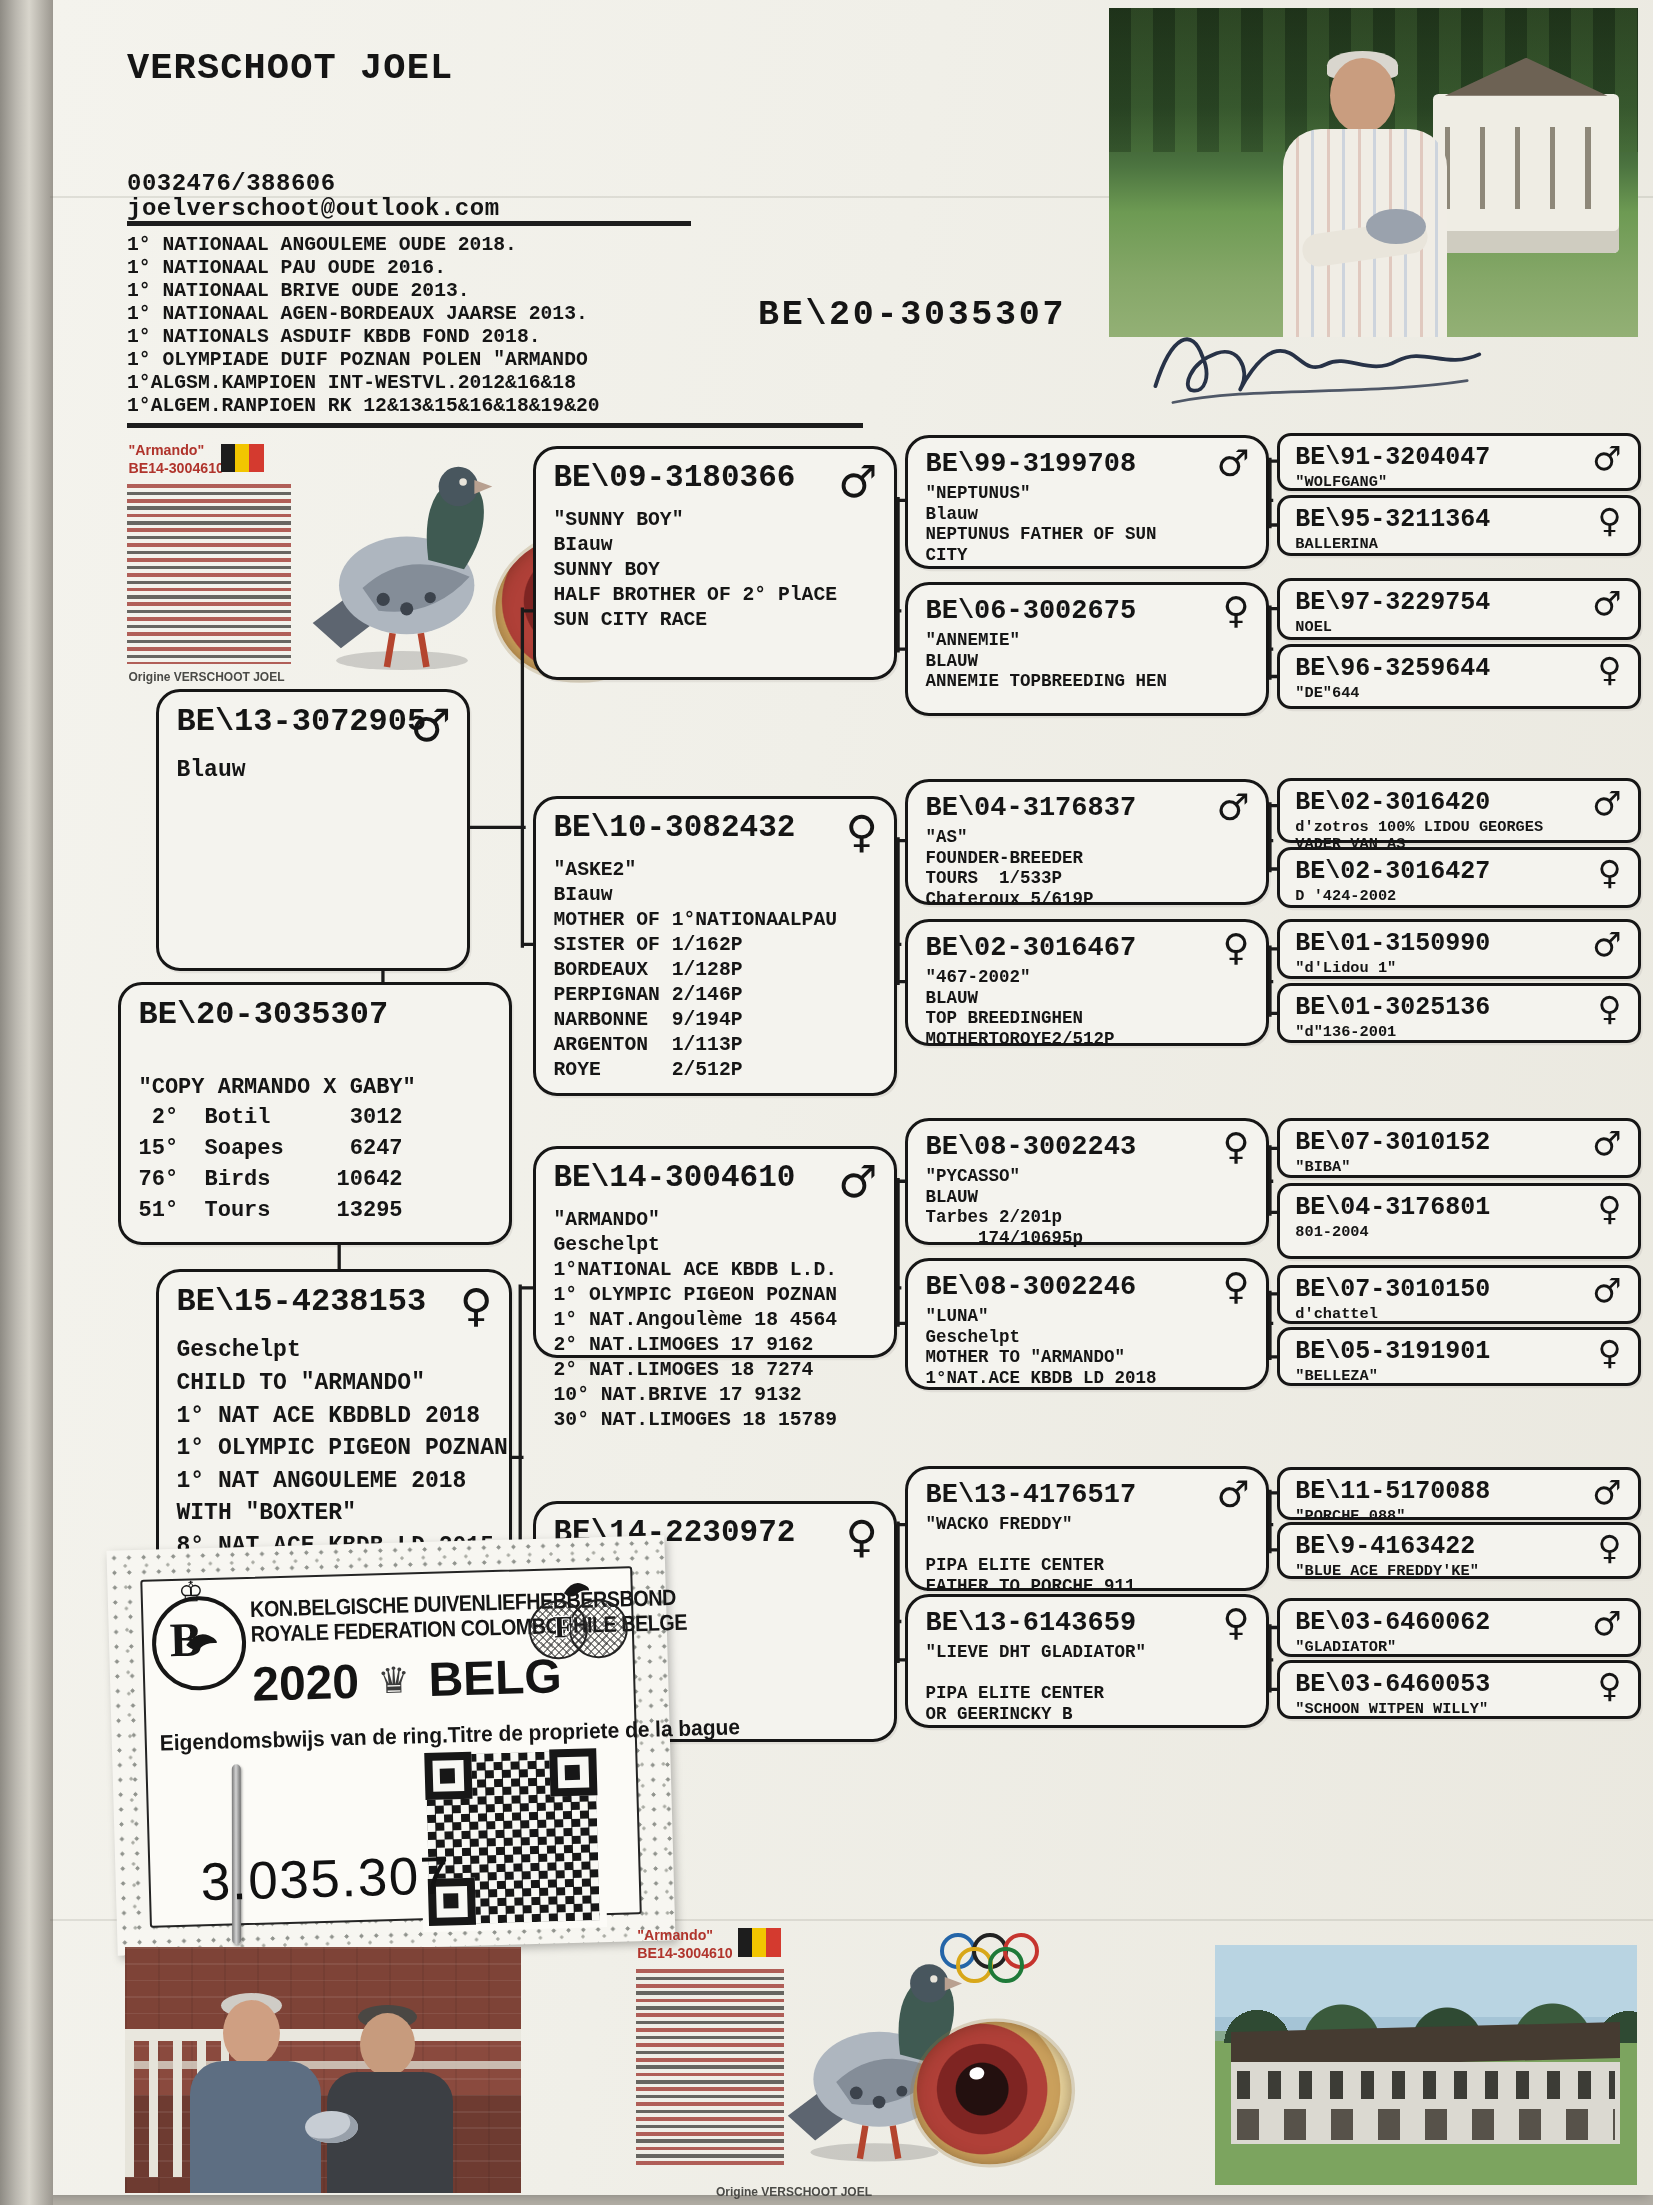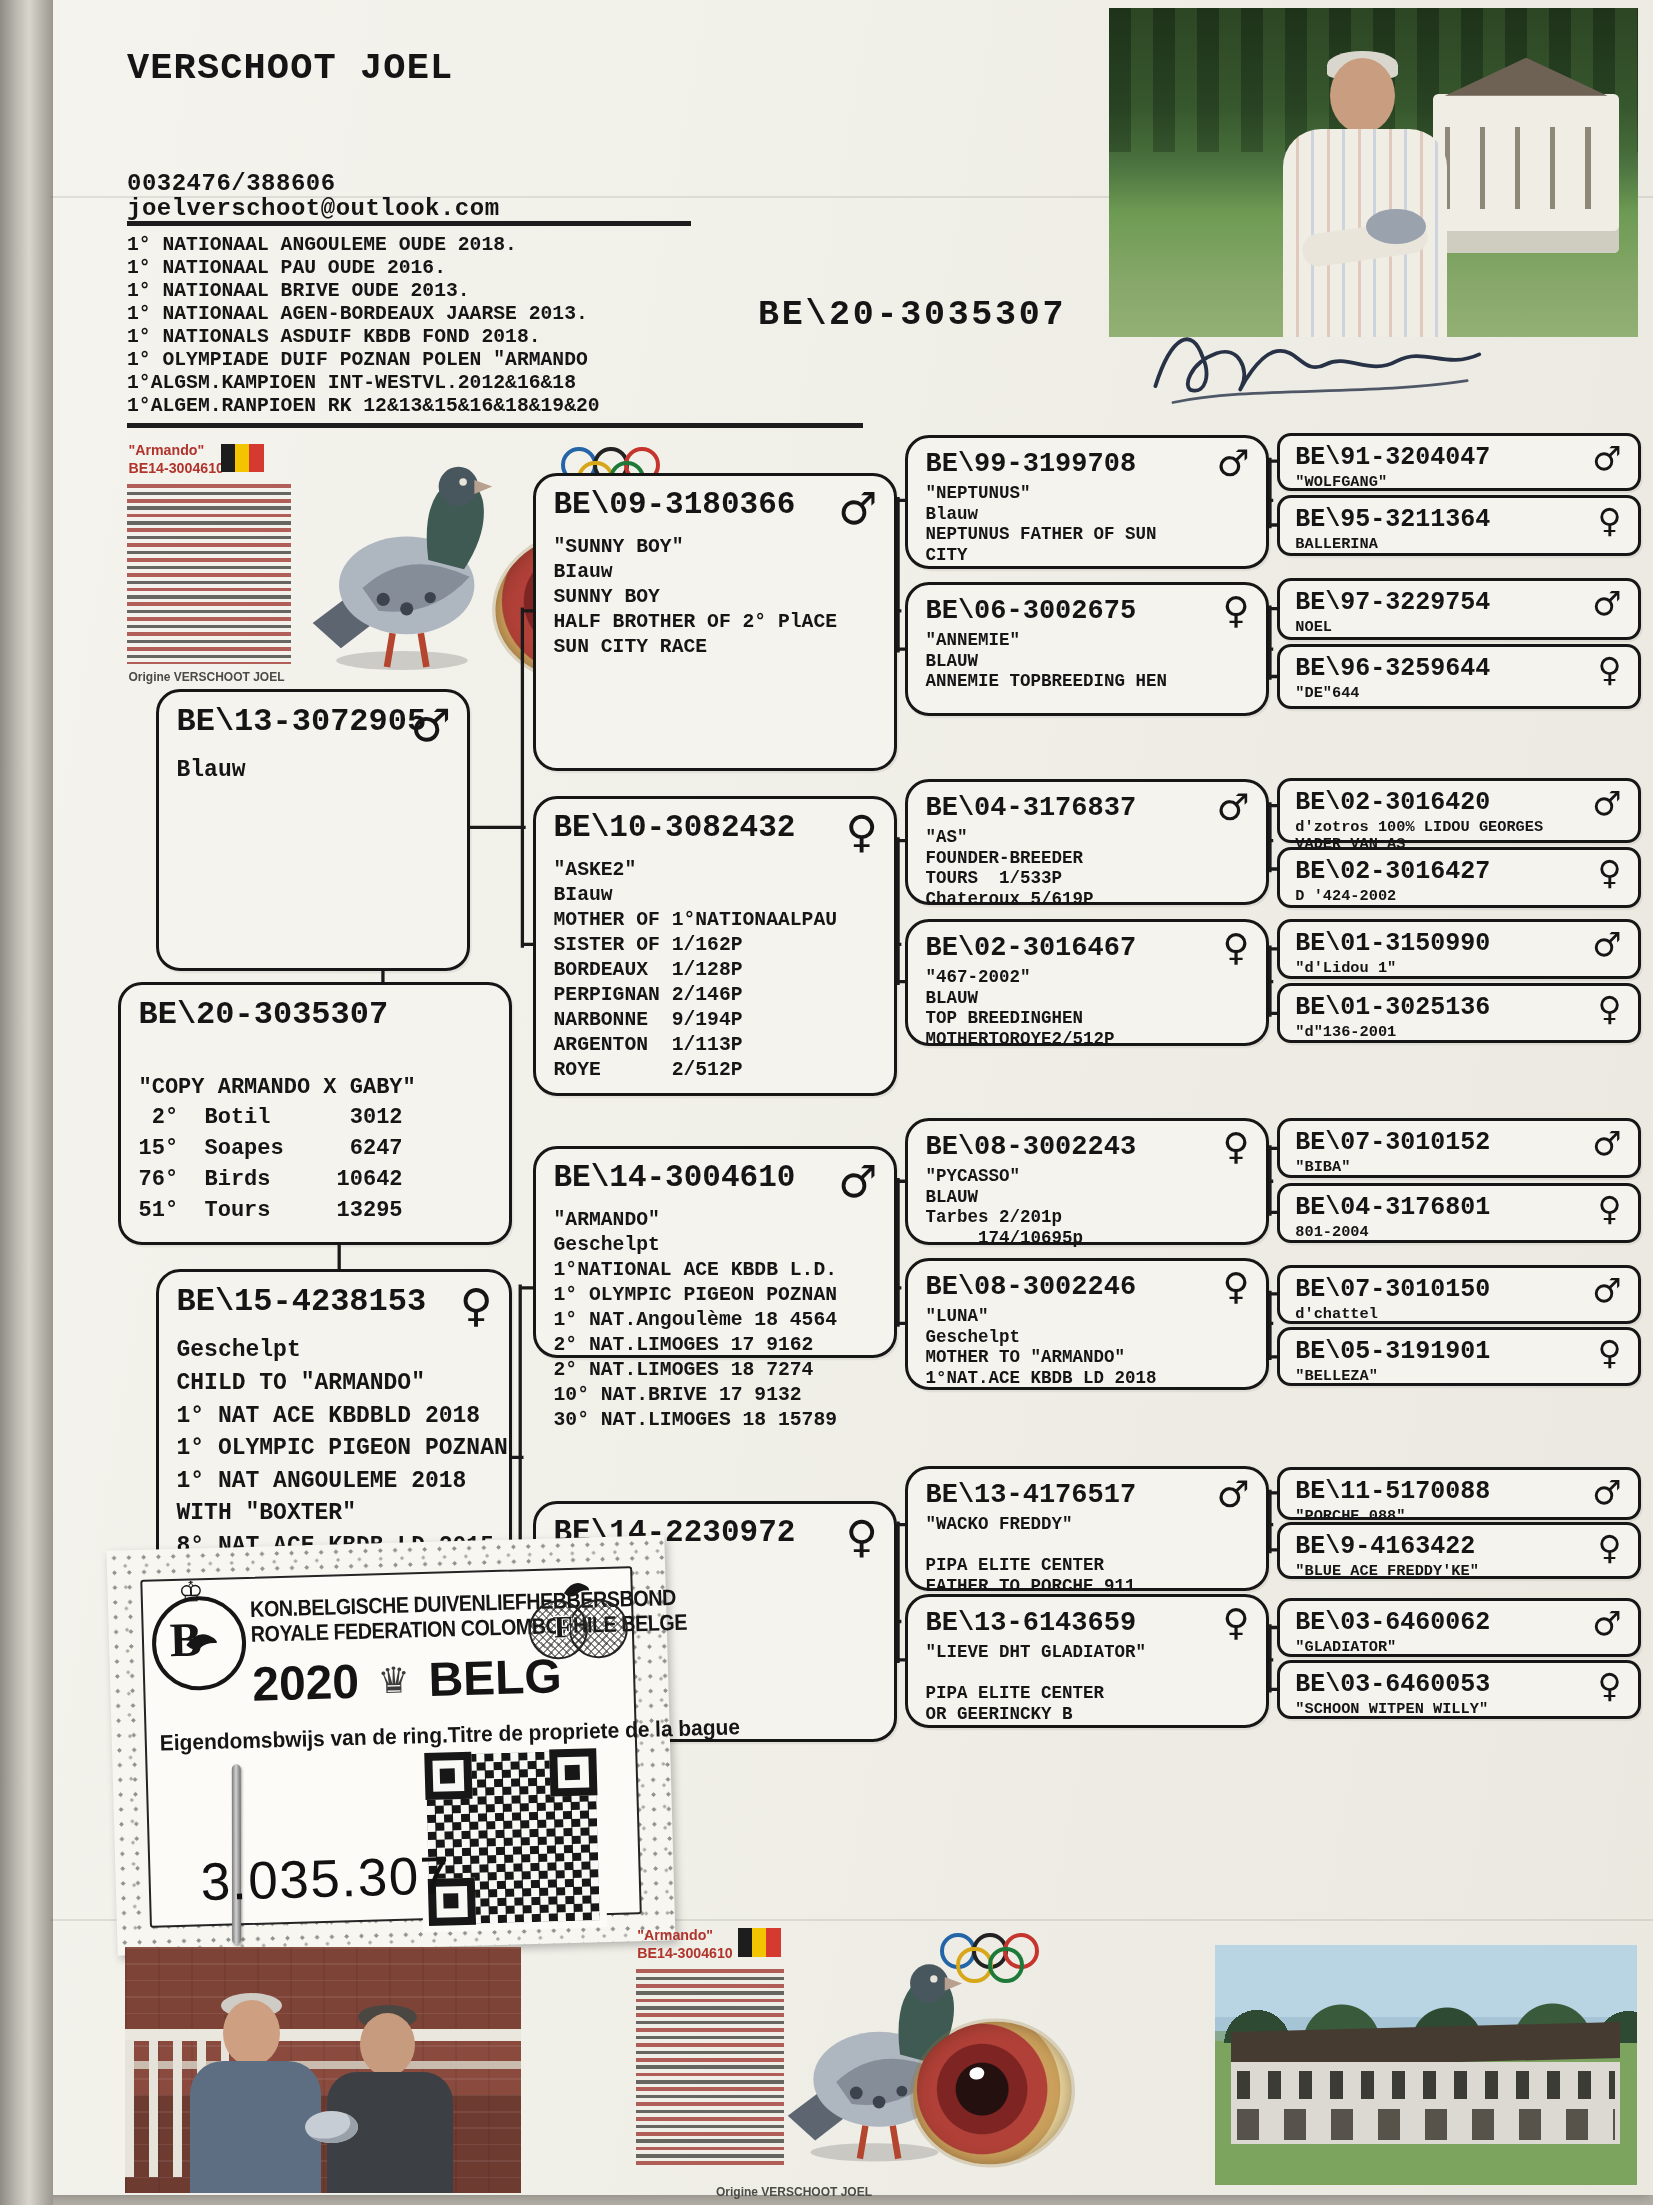--- a/index.html
+++ b/index.html
@@ -253,21 +253,21 @@
     <div class="lines">Geschelpt
 CHILD TO "ARMANDO"
 1° NAT ACE KBDBLD 2018
 1° OLYMPIC PIGEON POZNAN
 1° NAT ANGOULEME 2018
 WITH "BOXTER"
 8° NAT ACE KBDB LD 2015
 119 NAT BRIVE 9049P.</div>
   </div>
 
-  <div class="box b2" style="left:533px;top:473px;width:364px;height:298px">
+  <div class="box b2" style="left:533px;top:446px;width:364px;height:234px">
     <div class="ring">BE\09-3180366</div>
     <div class="sex">♂</div>
     <div class="lines">"SUNNY BOY"
 BIauw
 SUNNY BOY
 HALF BROTHER OF 2° PlACE
 SUN CITY RACE</div>
   </div>
   <div class="box b2" style="left:533px;top:796px;width:364px;height:300px">
     <div class="ring">BE\10-3082432</div>
@@ -404,21 +404,21 @@
   <div class="box b4" style="left:1277px;top:983px;width:364px;height:60px">
     <div class="ring">BE\01-3025136</div>
     <div class="sex">♀</div>
     <div class="lines">"d"136-2001</div>
   </div>
   <div class="box b4" style="left:1277px;top:1118px;width:364px;height:60px">
     <div class="ring">BE\07-3010152</div>
     <div class="sex">♂</div>
     <div class="lines">"BIBA"</div>
   </div>
-  <div class="box b4" style="left:1277px;top:1183px;width:364px;height:60px">
+  <div class="box b4" style="left:1277px;top:1183px;width:364px;height:76px">
     <div class="ring">BE\04-3176801</div>
     <div class="sex">♀</div>
     <div class="lines">801-2004</div>
   </div>
   <div class="box b4" style="left:1277px;top:1265px;width:364px;height:59px">
     <div class="ring">BE\07-3010150</div>
     <div class="sex">♂</div>
     <div class="lines">d'chattel</div>
   </div>
   <div class="box b4" style="left:1277px;top:1327px;width:364px;height:59px">

